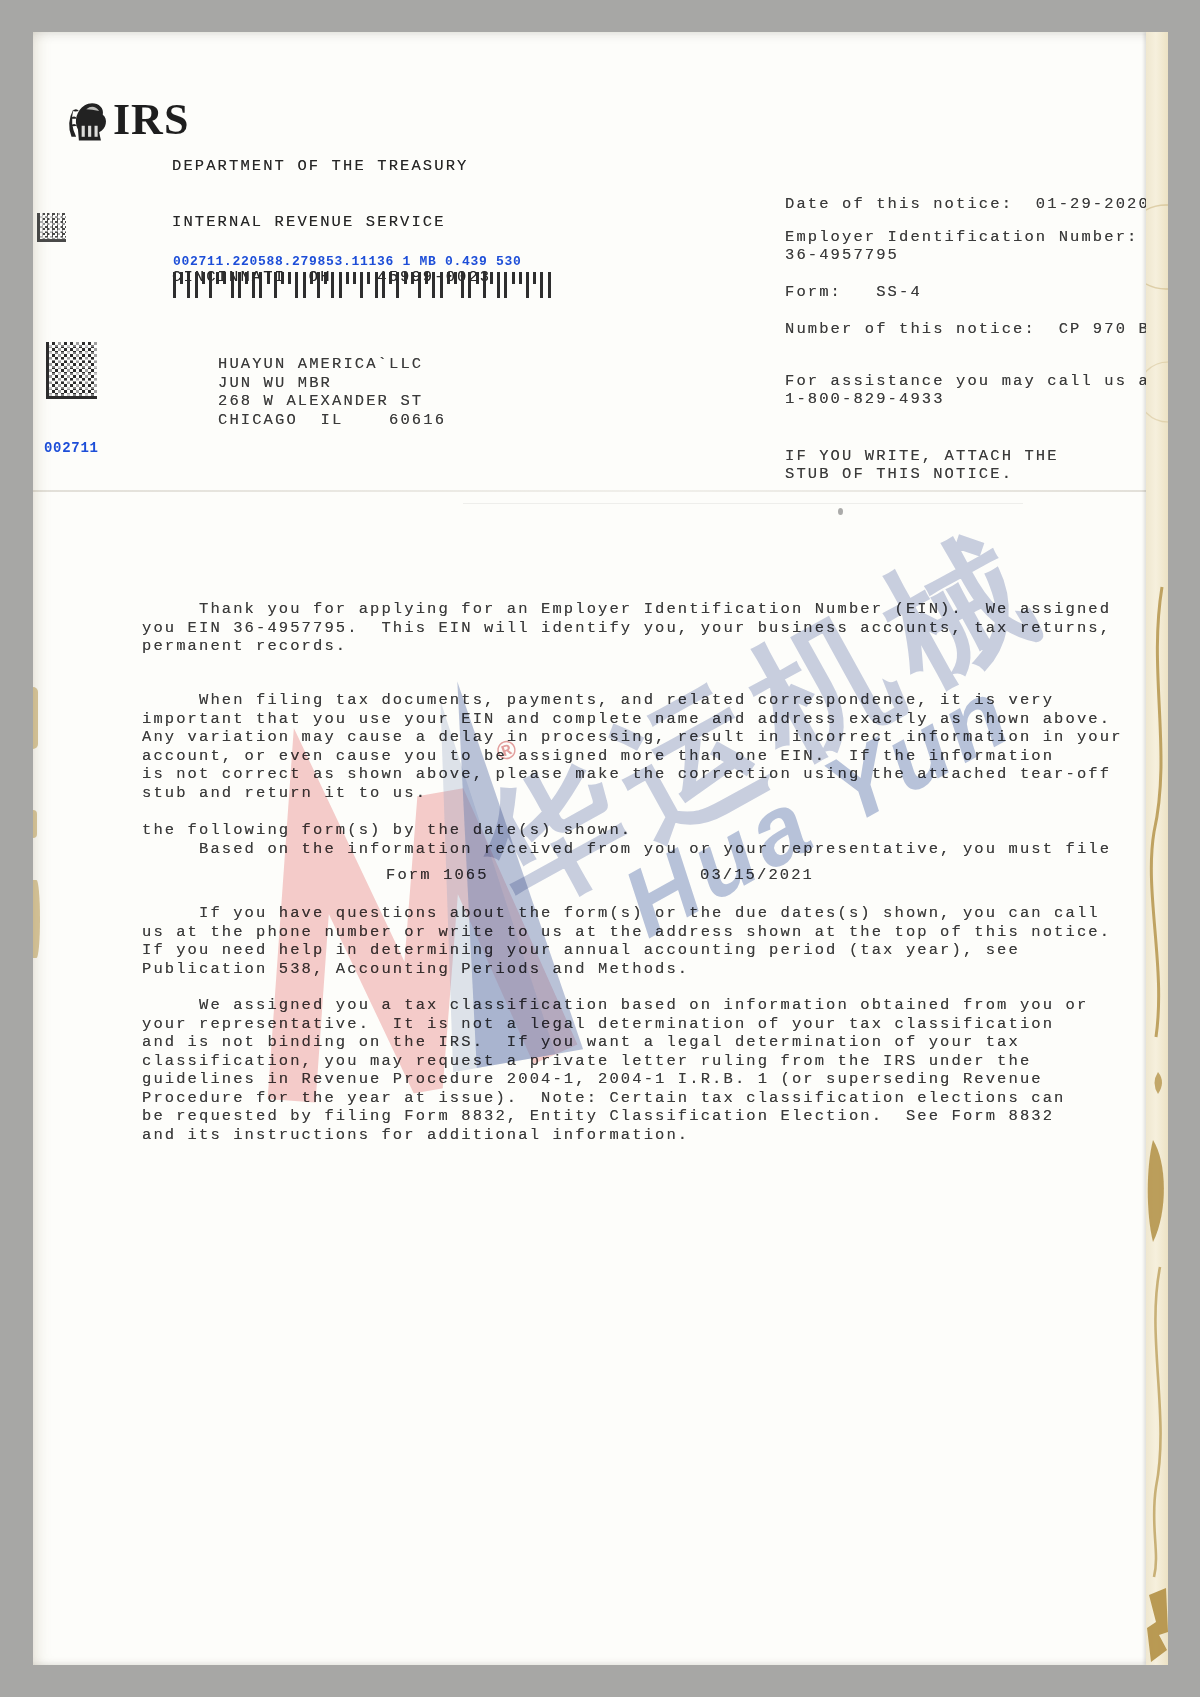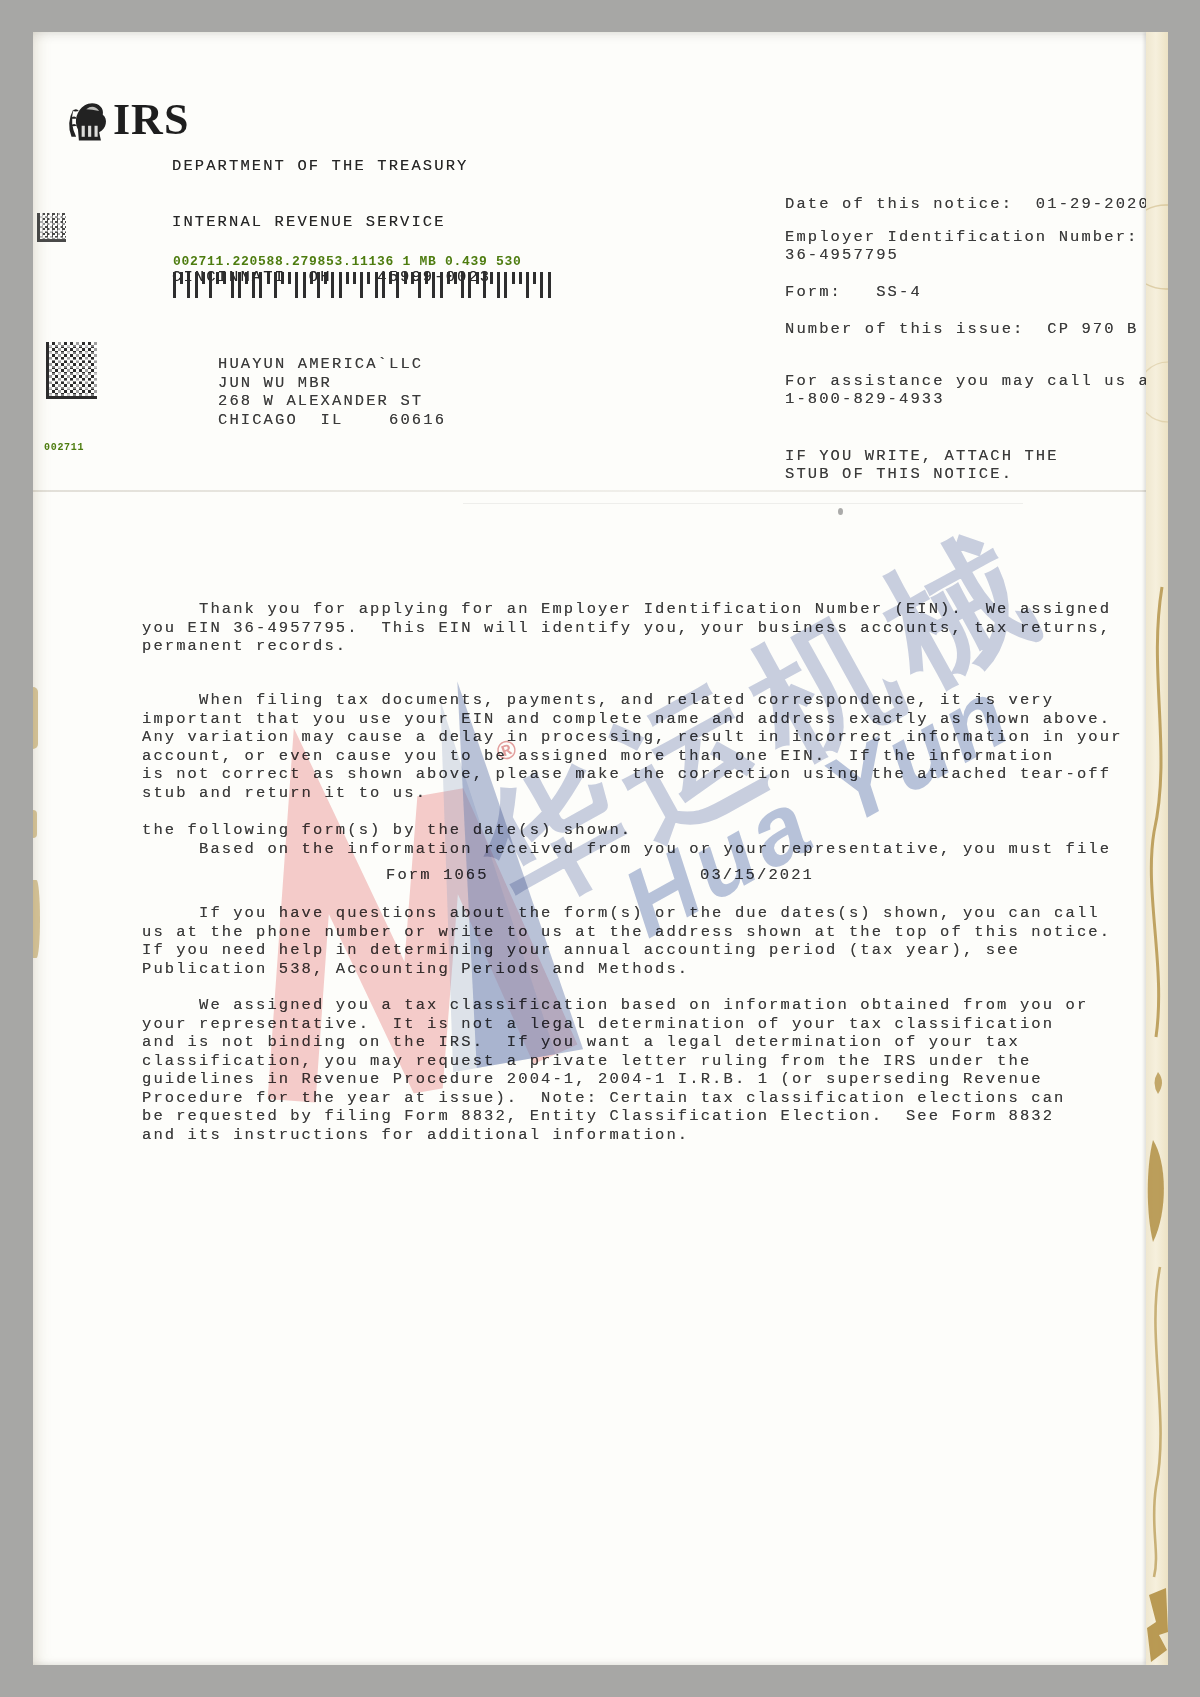--- a/index.html
+++ b/index.html
@@ -18,21 +18,21 @@
   }
   .mono{
     font-family:"Liberation Mono","DejaVu Sans Mono",monospace;
     font-weight:400;font-size:15.5px;line-height:18.5px;
     letter-spacing:2.1px;color:#3a3a3a;white-space:pre;position:absolute;
     text-shadow:0 0 .4px rgba(50,50,50,.55);
   }
   .small-mono{
     font-family:"Liberation Mono","DejaVu Sans Mono",monospace;
     font-weight:600;font-size:13px;line-height:16px;letter-spacing:.7px;
-    color:#4d7c0f;white-space:pre;position:absolute;
+    color:#1d4ed8;white-space:pre;position:absolute;
   }
   .irs-word{
     position:absolute;font-family:"Liberation Serif","DejaVu Serif",serif;
     font-weight:700;font-size:44px;line-height:44px;color:#1e1e1e;letter-spacing:1px;
   }
   .lh-block div{white-space:pre;}
   .barcode{
     position:absolute;display:flex;justify-content:space-between;align-items:flex-start;
   }
   .barcode i{display:block;width:3px;background:#2e2e2e;}
@@ -145,30 +145,30 @@
       <i class="t"></i>
       <i class="s"></i>
       <i class="s"></i>
       <i class="t"></i>
       <i class="s"></i>
       <i class="t"></i>
       <i class="t"></i>
     </div>
 
   <div class="dm" style="left:13px;top:310px;width:48px;height:54px;background-size:6px 6px"></div>
-  <div class="small-mono" style="left:11px;top:408px;font-size:10px">002711</div>
+  <div class="small-mono" style="left:11px;top:408px;font-size:14px">002711</div>
 
   <div class="mono" id="recipient" style="left:185px;top:323px"><div>HUAYUN AMERICA`LLC</div><div>JUN WU MBR</div><div>268 W ALEXANDER ST</div><div>CHICAGO  IL    60616</div></div>
 
   <div>
     <div class="mono" style="left:752px;top:163px"><span>Date of this notice:  </span><span>01-29-2020</span></div>
     <div class="mono" style="left:752px;top:196px">Employer Identification Number:</div>
     <div class="mono" style="left:752px;top:214px">36-4957795</div>
     <div class="mono" style="left:752px;top:251px"><span>Form:   </span><span>SS-4</span></div>
-    <div class="mono" style="left:752px;top:288px"><span>Number of this issue:  </span><span>CP 970 B</span></div>
+    <div class="mono" style="left:752px;top:288px"><span>Number of this notice:  </span><span>CP 970 B</span></div>
     <div class="mono" style="left:752px;top:340px">For assistance you may call us at</div>
     <div class="mono" style="left:752px;top:358px">1-800-829-4933</div>
     <div class="mono" style="left:752px;top:415px">IF YOU WRITE, ATTACH THE</div>
     <div class="mono" style="left:752px;top:433px">STUB OF THIS NOTICE.</div>
   </div>
 
   <div class="crease" style="top:458px"></div>
   <div class="scanstreak" style="left:430px;top:471px;width:560px"></div>
   <div class="speck" style="left:805px;top:476px;width:5px;height:7px"></div>
 

